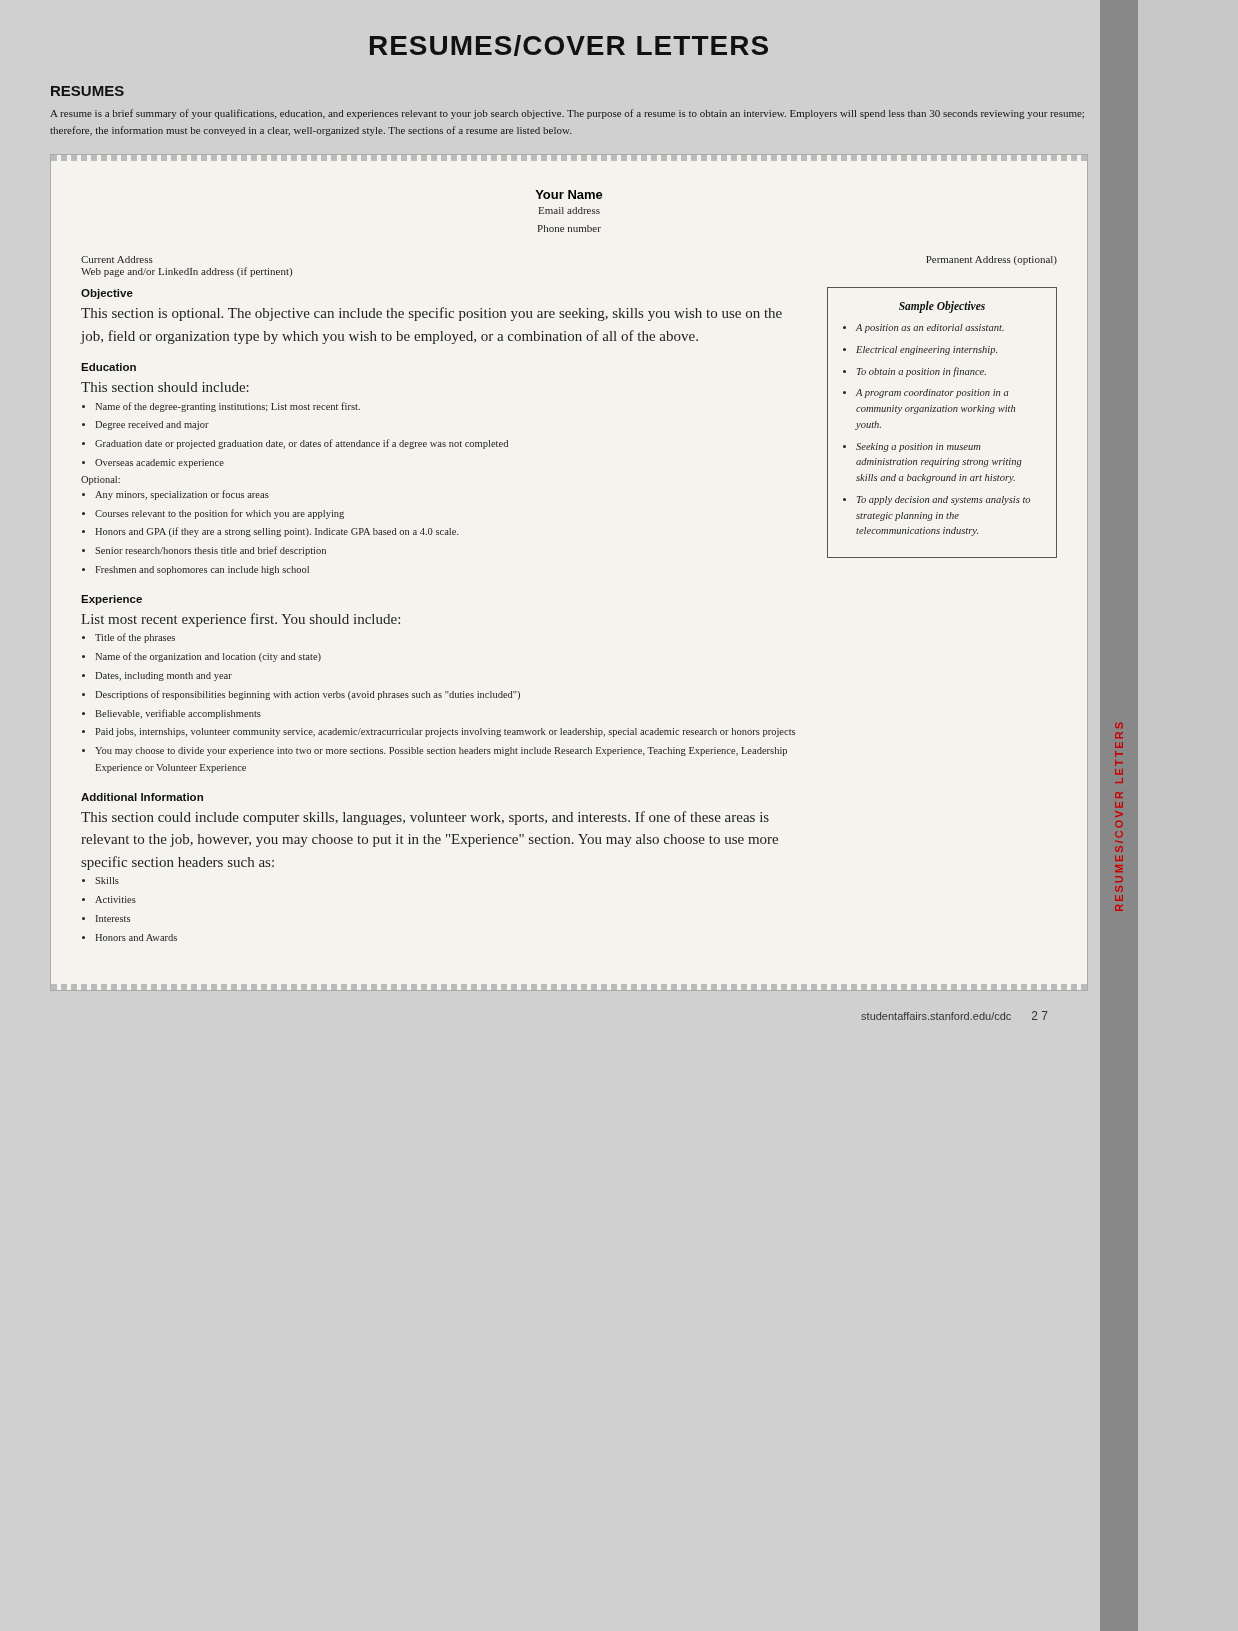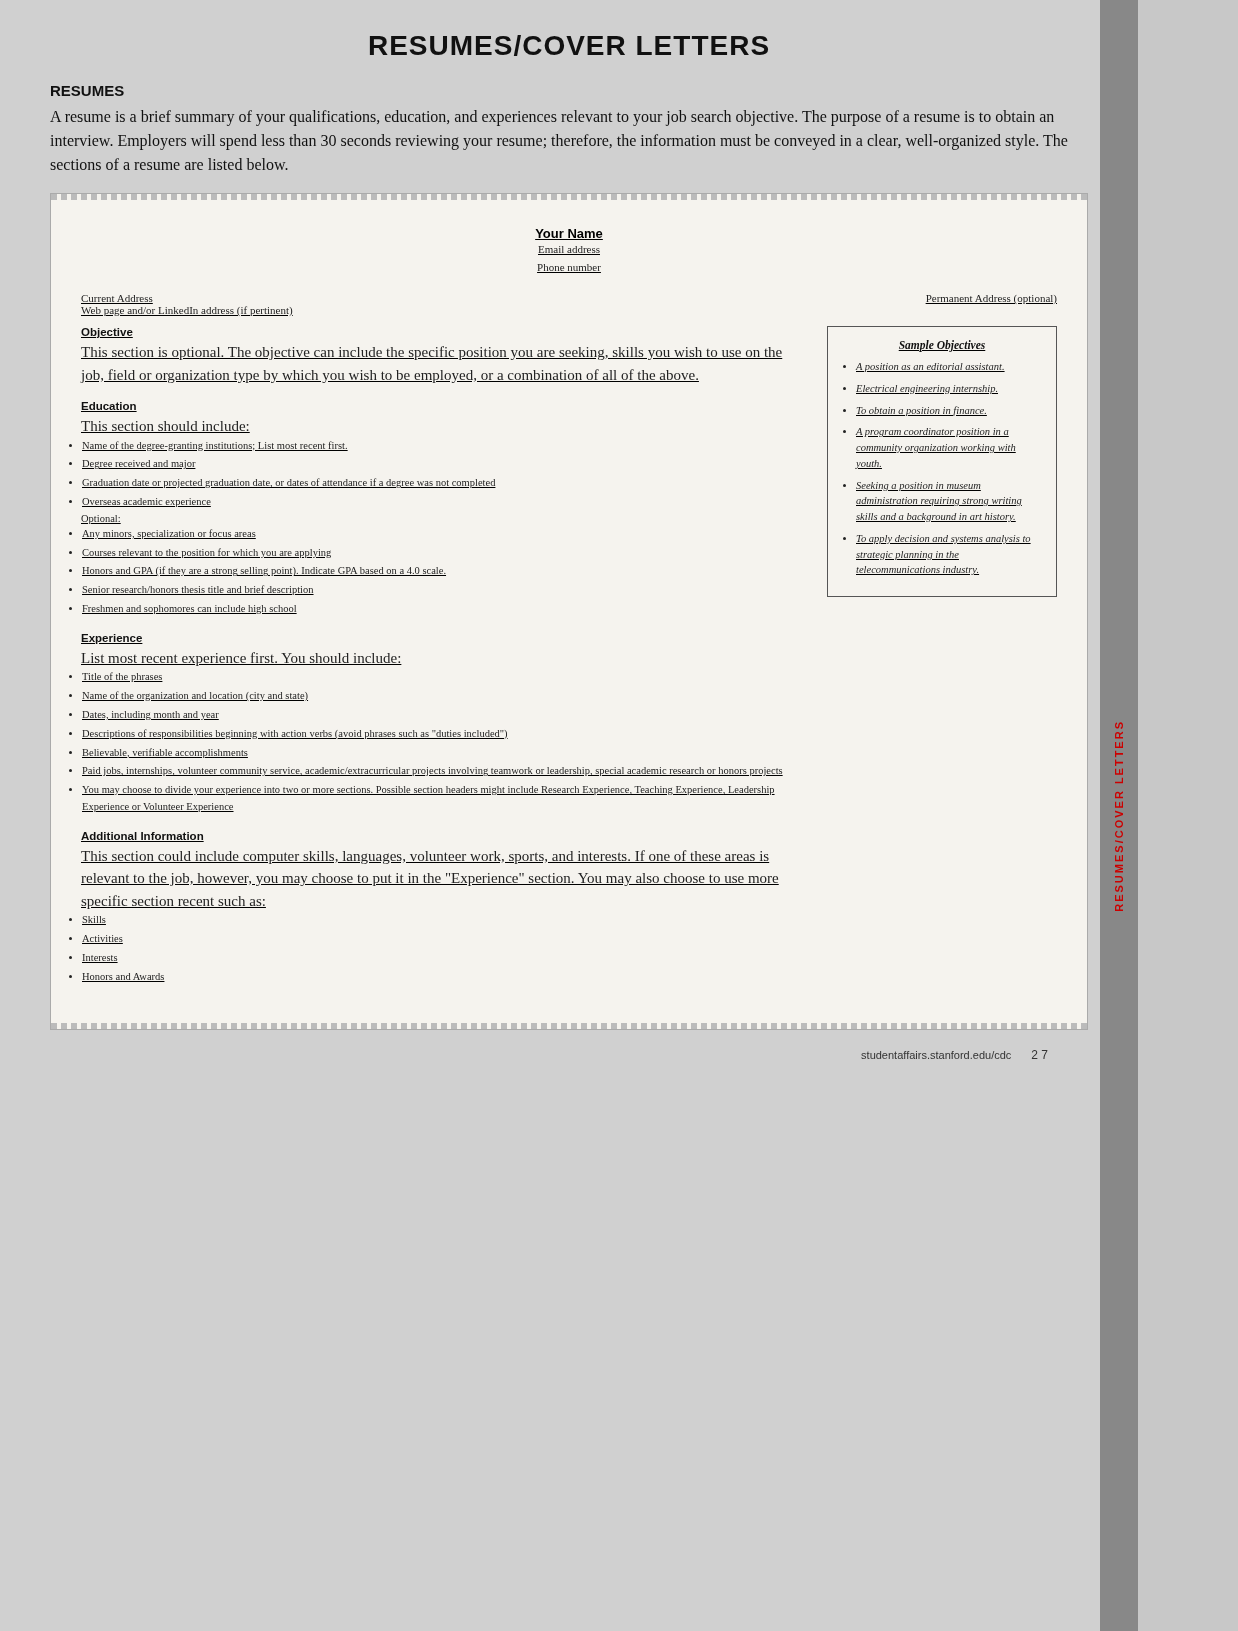--- a/index.html
+++ b/index.html
@@ -68,21 +68,21 @@
     .section-heading {
       font-size: 15px;
       font-weight: bold;
       font-family: Arial, sans-serif;
       color: #111;
       margin-bottom: 6px;
     }
 
     
     .intro-text {
-      font-size: 16px;
+      font-size: 11px;
       color: #111;
       line-height: 1.5;
       margin-bottom: 16px;
     }
 
     
     .resume-doc {
       background: #f5f3ee;
       border: 1px solid #aaa;
       padding: 24px 30px 30px 30px;
@@ -121,21 +121,20 @@
         #f5f3ee 10px
       );
       position: absolute;
       bottom: 0;
       left: 0;
       right: 0;
     }
 
     .resume-inner {
       margin-top: 8px;
-      text-decoration: underline;
     }
 
     
     .resume-header {
       text-align: center;
       margin-bottom: 16px;
     }
 
     .resume-name {
       font-size: 13px;
@@ -185,21 +184,21 @@
       color: #111;
     }
 
     .doc-section-text {
       font-size: 15px;
       color: #222;
       line-height: 1.5;
     }
 
     .doc-section ul {
-      margin-left: 1px;
+      margin-left: 14px;
       font-size: 10.5px;
       color: #222;
       line-height: 1.6;
       list-style: disc;
     }
 
     .doc-section ul li {
       margin-bottom: 2px;
     }
 
@@ -330,21 +329,21 @@
                   <li>Dates, including month and year</li>
                   <li>Descriptions of responsibilities beginning with action verbs (avoid phrases such as "duties included")</li>
                   <li>Believable, verifiable accomplishments</li>
                   <li>Paid jobs, internships, volunteer community service, academic/extracurricular projects involving teamwork or leadership, special academic research or honors projects</li>
                   <li>You may choose to divide your experience into two or more sections. Possible section headers might include Research Experience, Teaching Experience, Leadership Experience or Volunteer Experience</li>
                 </ul>
             </div>
 
             <div class="doc-section">
               <div class="doc-section-title">Additional Information</div>
-              <p class="doc-section-text">This section could include computer skills, languages, volunteer work, sports, and interests. If one of these areas is relevant to the job, however, you may choose to put it in the "Experience" section. You may also choose to use more specific section recent such as:</p>
+              <p class="doc-section-text">This section could include computer skills, languages, volunteer work, sports, and interests. If one of these areas is relevant to the job, however, you may choose to put it in the "Experience" section. You may also choose to use more specific section headers such as:</p>
               <ul>
               <li>Skills</li>
                   <li>Activities</li>
                   <li>Interests</li>
                   <li>Honors and Awards</li>
                 </ul>
             </div>
 
           </div>
 

